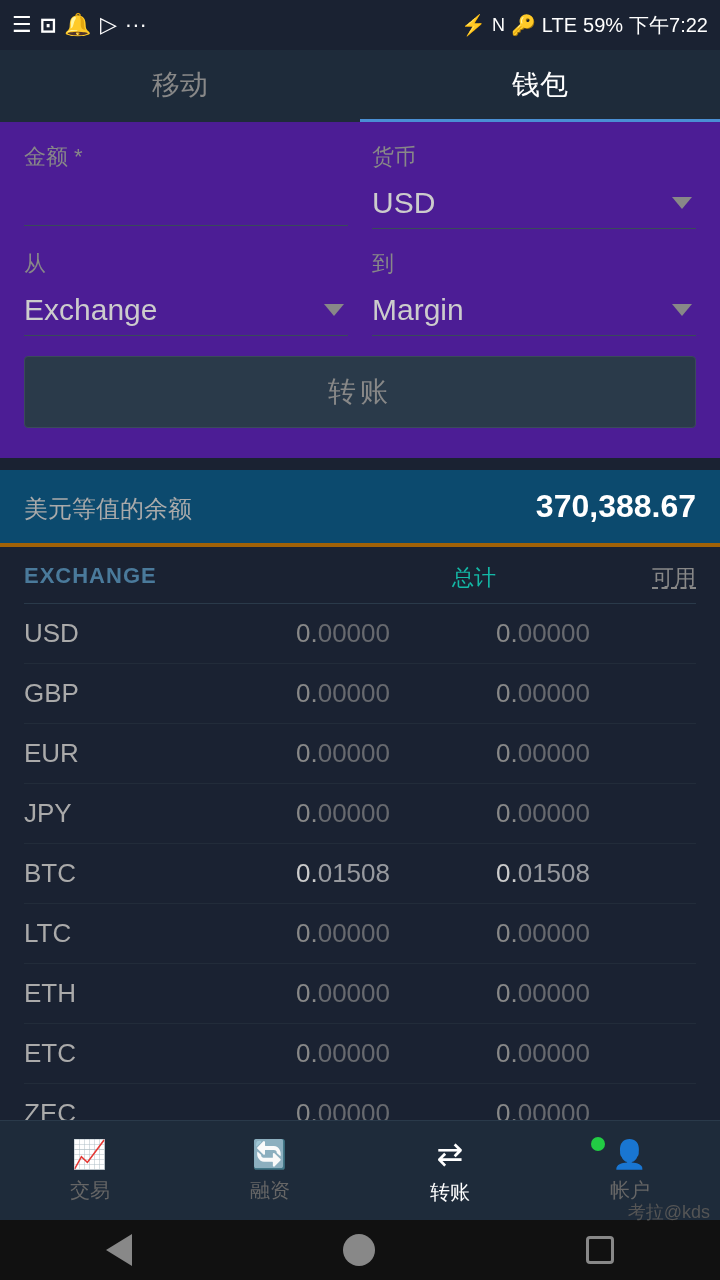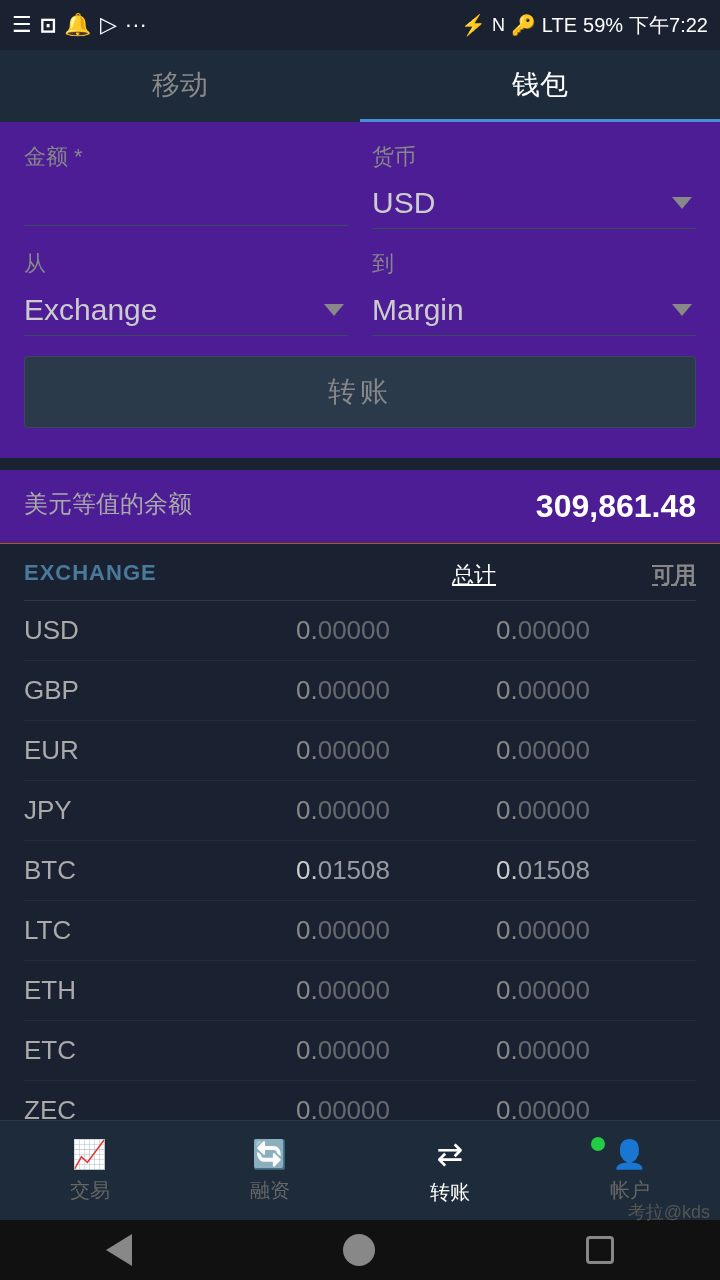--- a/index.html
+++ b/index.html
@@ -120,26 +120,26 @@
       border: 1px solid #3a4a5a;
       color: #888;
       font-size: 28px;
       border-radius: 4px;
       cursor: pointer;
       letter-spacing: 4px;
     }
 
     
     .balance-area {
-      background: #4c1d95;
+      background: #0c4a6e;
       padding: 18px 24px;
       display: flex;
       justify-content: space-between;
-      align-items: flex-start;
-      border-bottom: 1px solid #a16207;
+      align-items: flex-end;
+      border-bottom: 4px solid #a16207;
     }
     .balance-label {
       font-size: 24px;
       color: #aaa;
     }
     .balance-value {
       font-size: 32px;
       color: #fff;
       font-weight: bold;
     }
@@ -160,31 +160,29 @@
       color: #4a7a9b;
       font-weight: bold;
       flex: 1;
       letter-spacing: 1px;
       text-transform: uppercase;
     }
     .col-total {
       width: 200px;
       text-align: right;
       font-size: 22px;
-      color: #ffffff;
-      text-decoration: underline;
+      color: #14b8a6;
     }
     .col-avail {
       width: 200px;
       text-align: right;
       font-size: 22px;
       color: #888;
       text-decoration: underline;
       text-decoration-style: dashed;
-      font-weight: bold;
     }
 
     .table-row {
       display: flex;
       padding: 14px 0;
       border-bottom: 1px solid #222c3a;
       align-items: center;
     }
     .col-currency {
       flex: 1;
@@ -357,21 +355,21 @@
     </div>
   </div>
 
   <div class="transfer-btn-wrapper">
     <button class="transfer-btn">转账</button>
   </div>
 </div>
 
 <div class="balance-area">
   <span class="balance-label">美元等值的余额</span>
-  <span class="balance-value">309,861.48</span>
+  <span class="balance-value">370,388.67</span>
 </div>
 
 <div class="exchange-table">
   <div class="exchange-header">
     <span class="exchange-title">EXCHANGE</span>
     <span class="col-total">总计</span>
     <span class="col-avail">可用</span>
   </div>
 
   <div id="table-rows">

